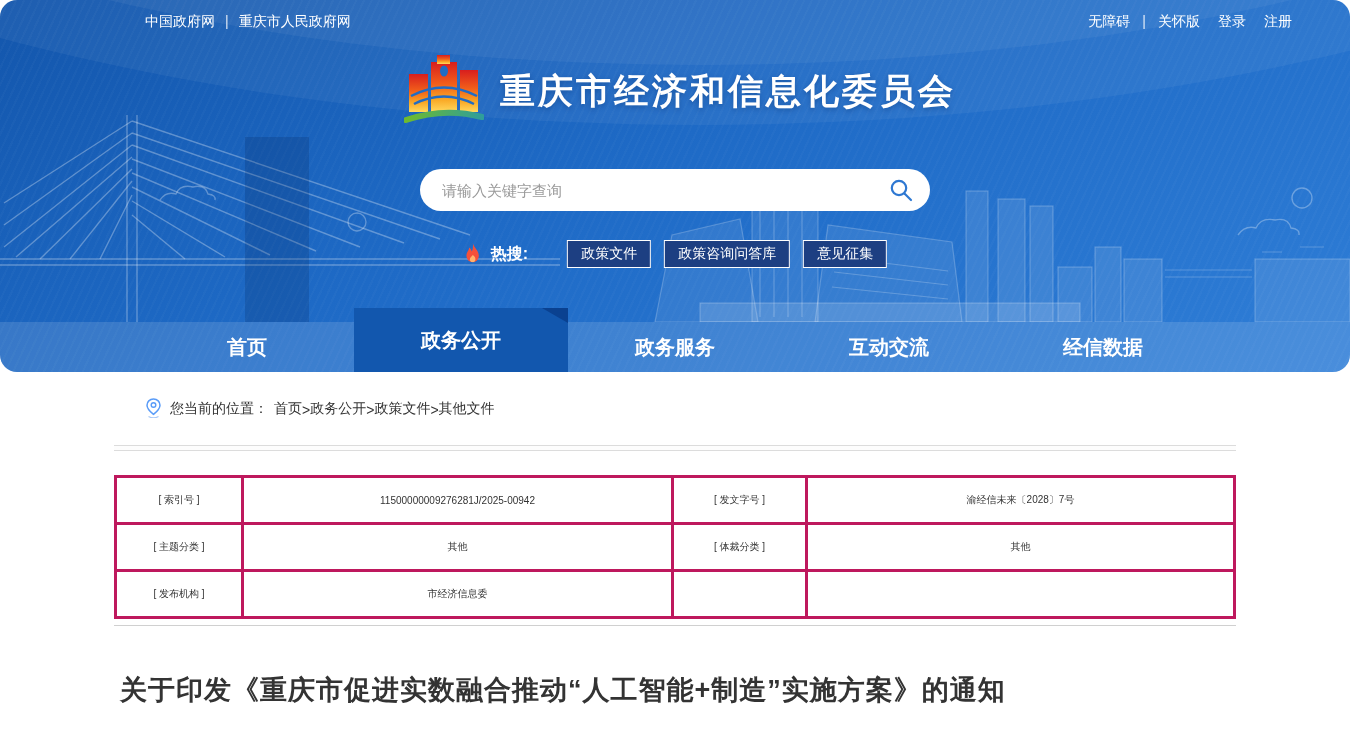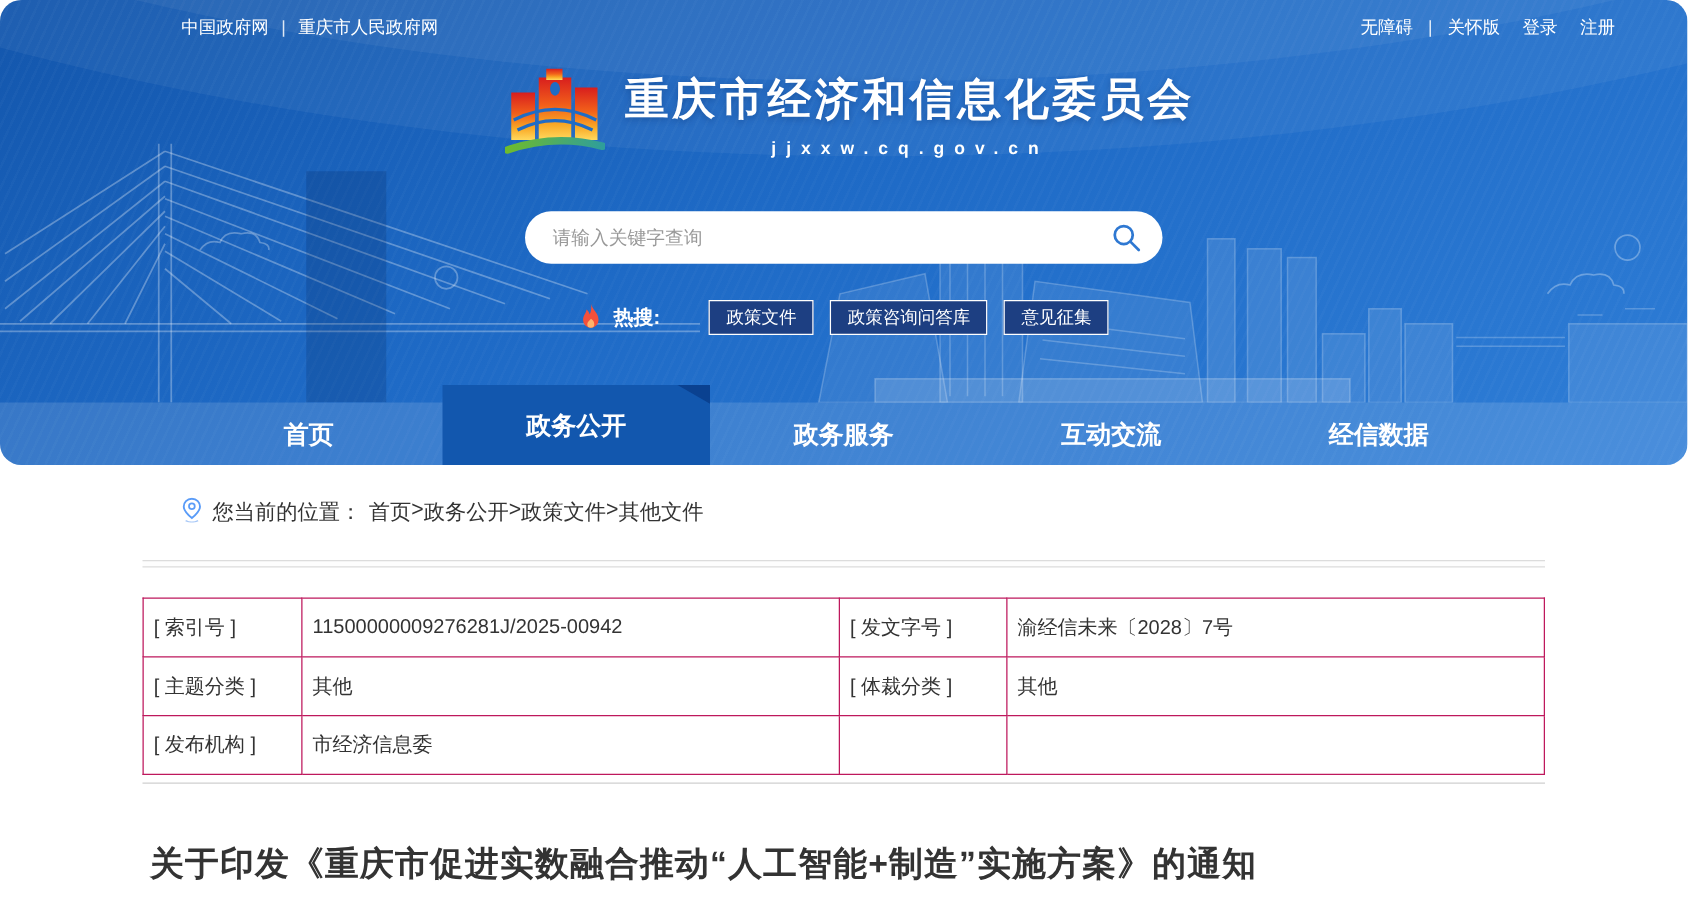--- a/index.html
+++ b/index.html
@@ -48,32 +48,32 @@
   
   .nav { position:absolute; left:0; right:0; bottom:0; height:50px; z-index:6;
     background:rgba(255,255,255,.13); display:flex; align-items:flex-end; padding:0 140px; }
   .nav-item { flex:1; height:50px; display:flex; align-items:center; justify-content:center;
     color:#fff; font-size:20px; font-weight:bold; cursor:pointer; position:relative; }
   .nav-item.active { height:64px; background:#1257ae; }
   .nav-item.active .notch { position:absolute; top:0; right:0; width:0; height:0;
     border-top:15px solid #0a4190; border-left:26px solid transparent; }
 
   
-  .breadcrumb { margin:26px 0 0 145px; display:flex; align-items:flex-start;
-    font-size:17px; color:#333; }
+  .breadcrumb { margin:26px 0 0 145px; display:flex; align-items:flex-end;
+    font-size:14px; color:#333; }
   .pin-icon { width:17px; height:20px; margin-right:8px; }
   .breadcrumb a { color:#333; text-decoration:none; cursor:pointer; }
   .bc-prefix { margin-right:6px; }
 
   .meta-wrap { width:1122px; margin:27px auto 0; }
   .strip-top { height:6px; border-top:1px solid #dcdcdc; border-bottom:1px solid #dcdcdc;
     margin-bottom:24px; background:#fdfdfd; }
   .meta-table { width:100%; border-collapse:collapse; table-layout:fixed; }
-  .meta-table td { border:1px solid #be185d; height:47px; text-align:left;
-    font-size:16px; color:#333; padding:0 8px; background:#fff; }
+  .meta-table td { border:3px solid #be185d; height:47px; text-align:center;
+    font-size:10px; color:#333; padding:0 8px; background:#fff; }
   .strip-bottom { height:5px; border-bottom:1px solid #d0d0d0; margin-top:2px; }
 
   .doc-title { margin-top:46px; font-size:27px; font-weight:bold;
     color:#333; letter-spacing:1px; padding:0 120px; }
 </style>
 </head>
 <body>
 
 <div class="header">
   <div class="wave wave2"></div>
@@ -144,21 +144,20 @@
       <rect x="27" y="10" width="26" height="50" fill="url(#lg)"></rect>
       <rect x="33" y="3" width="13" height="9" fill="url(#lg)"></rect>
       <rect x="56" y="18" width="18" height="42" fill="url(#lg)"></rect>
       <ellipse cx="40" cy="19" rx="4" ry="5.5" fill="#1f6cc5"></ellipse>
       <path d="M7 44 Q40 27 73 44" stroke="#1f6cc5" stroke-width="2.5" fill="none"></path>
       <path d="M10 52 Q40 37 70 52" stroke="#1f6cc5" stroke-width="2.5" fill="none"></path>
       <path d="M2 68 Q40 55 78 65" stroke="url(#gg)" stroke-width="6" fill="none" stroke-linecap="round"></path>
     </svg>
     <div class="site-block">
       <div class="site-name">重庆市经济和信息化委员会</div>
-      <div class="site-domain">jjxxw.cq.gov.cn</div>
     </div>
   </div>
 
   <div class="search-wrap">
     <input class="search-input" placeholder="请输入关键字查询" style="">
     <svg class="search-btn" viewBox="0 0 26 26">
       <circle cx="11" cy="11" r="7.2" stroke="#2e78d2" stroke-width="2.2" fill="none"></circle>
       <line x1="16.5" y1="16.5" x2="23" y2="23" stroke="#2e78d2" stroke-width="2.2" stroke-linecap="round"></line>
     </svg>
   </div>

